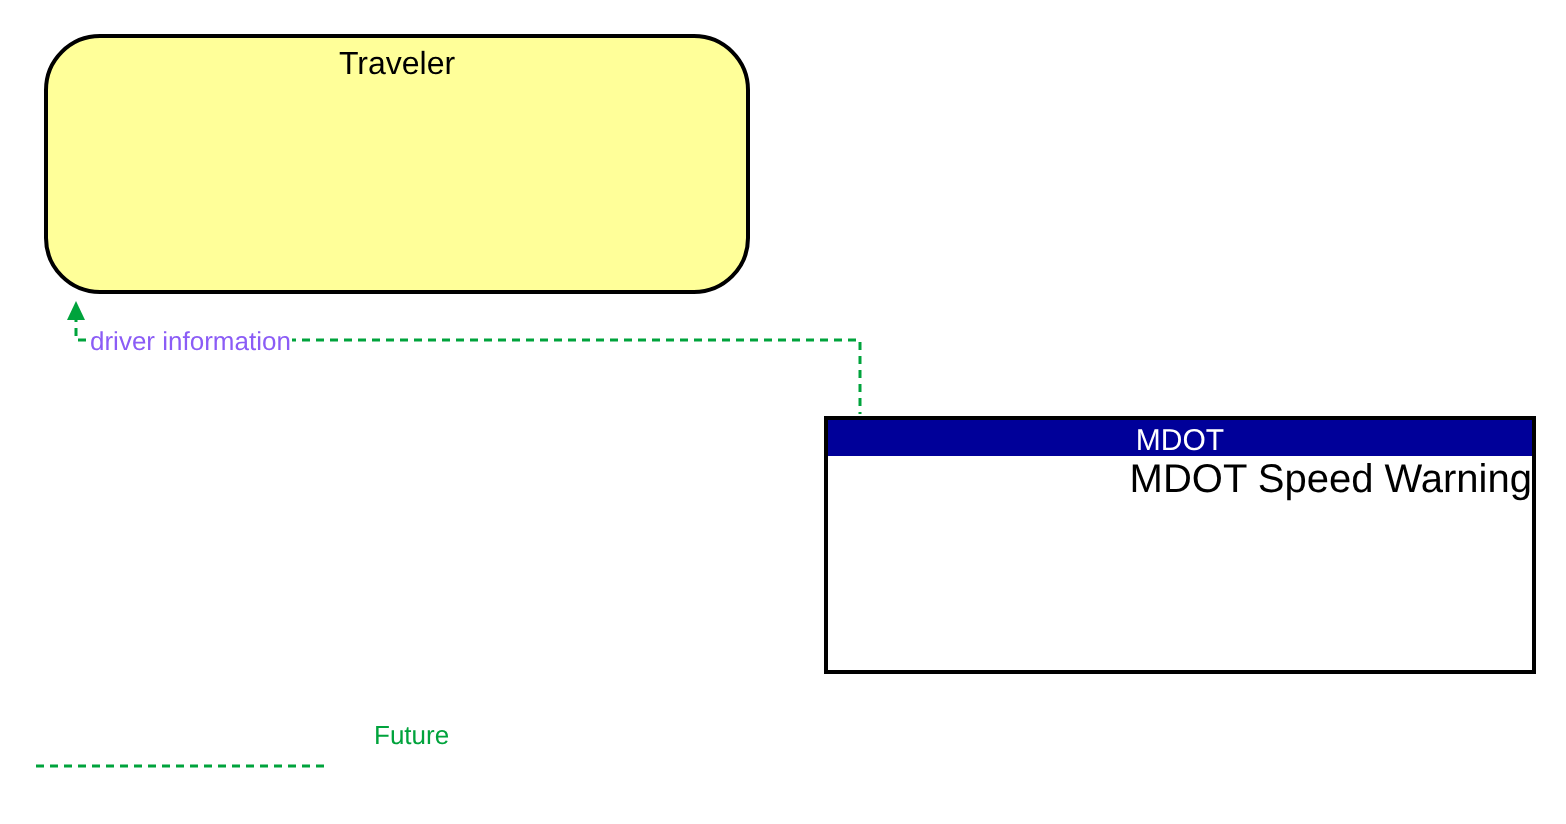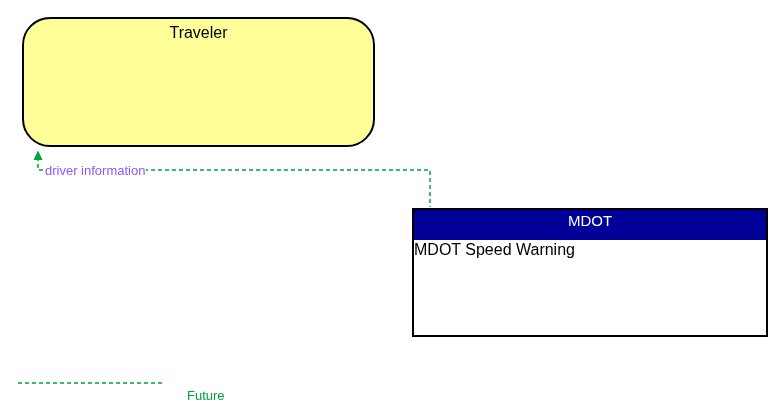--- a/index.html
+++ b/index.html
@@ -36,31 +36,31 @@
   
   .node-mdot {
     position: absolute;
     left: 412px; top: 208px;
     width: 356px; height: 129px;
     background: #ffffff;
     border: 2px solid #000000;
     cursor: pointer;
   }
   .node-mdot .node-header {
-    height: 30px;
+    height: 18px;
     background: #000099;
     color: #ffffff;
     text-align: center;
     font-size: 15px;
     line-height: 21px;
   }
   .node-mdot .node-body {
     margin-top: 1px;
-    text-align: left;
-    font-size: 16px;
+    text-align: right;
+    font-size: 20px;
     color: #000000;
   }
 
   
   svg.overlay {
     position: absolute; left: 0; top: 0;
     width: 783px; height: 412px;
     pointer-events: none;
   }
 
@@ -72,21 +72,21 @@
     color: #8b5cf6;
     font-size: 13px;
     line-height: 15px;
     padding: 0 1px;
     white-space: nowrap;
   }
 
   
   .legend-label {
     position: absolute;
-    left: 187px; top: 388px;
+    left: 187px; top: 360px;
     color: #00a33c;
     font-size: 13px;
     line-height: 15px;
     white-space: nowrap;
   }
 </style>
 </head>
 <body>
 
 <div class="canvas">

